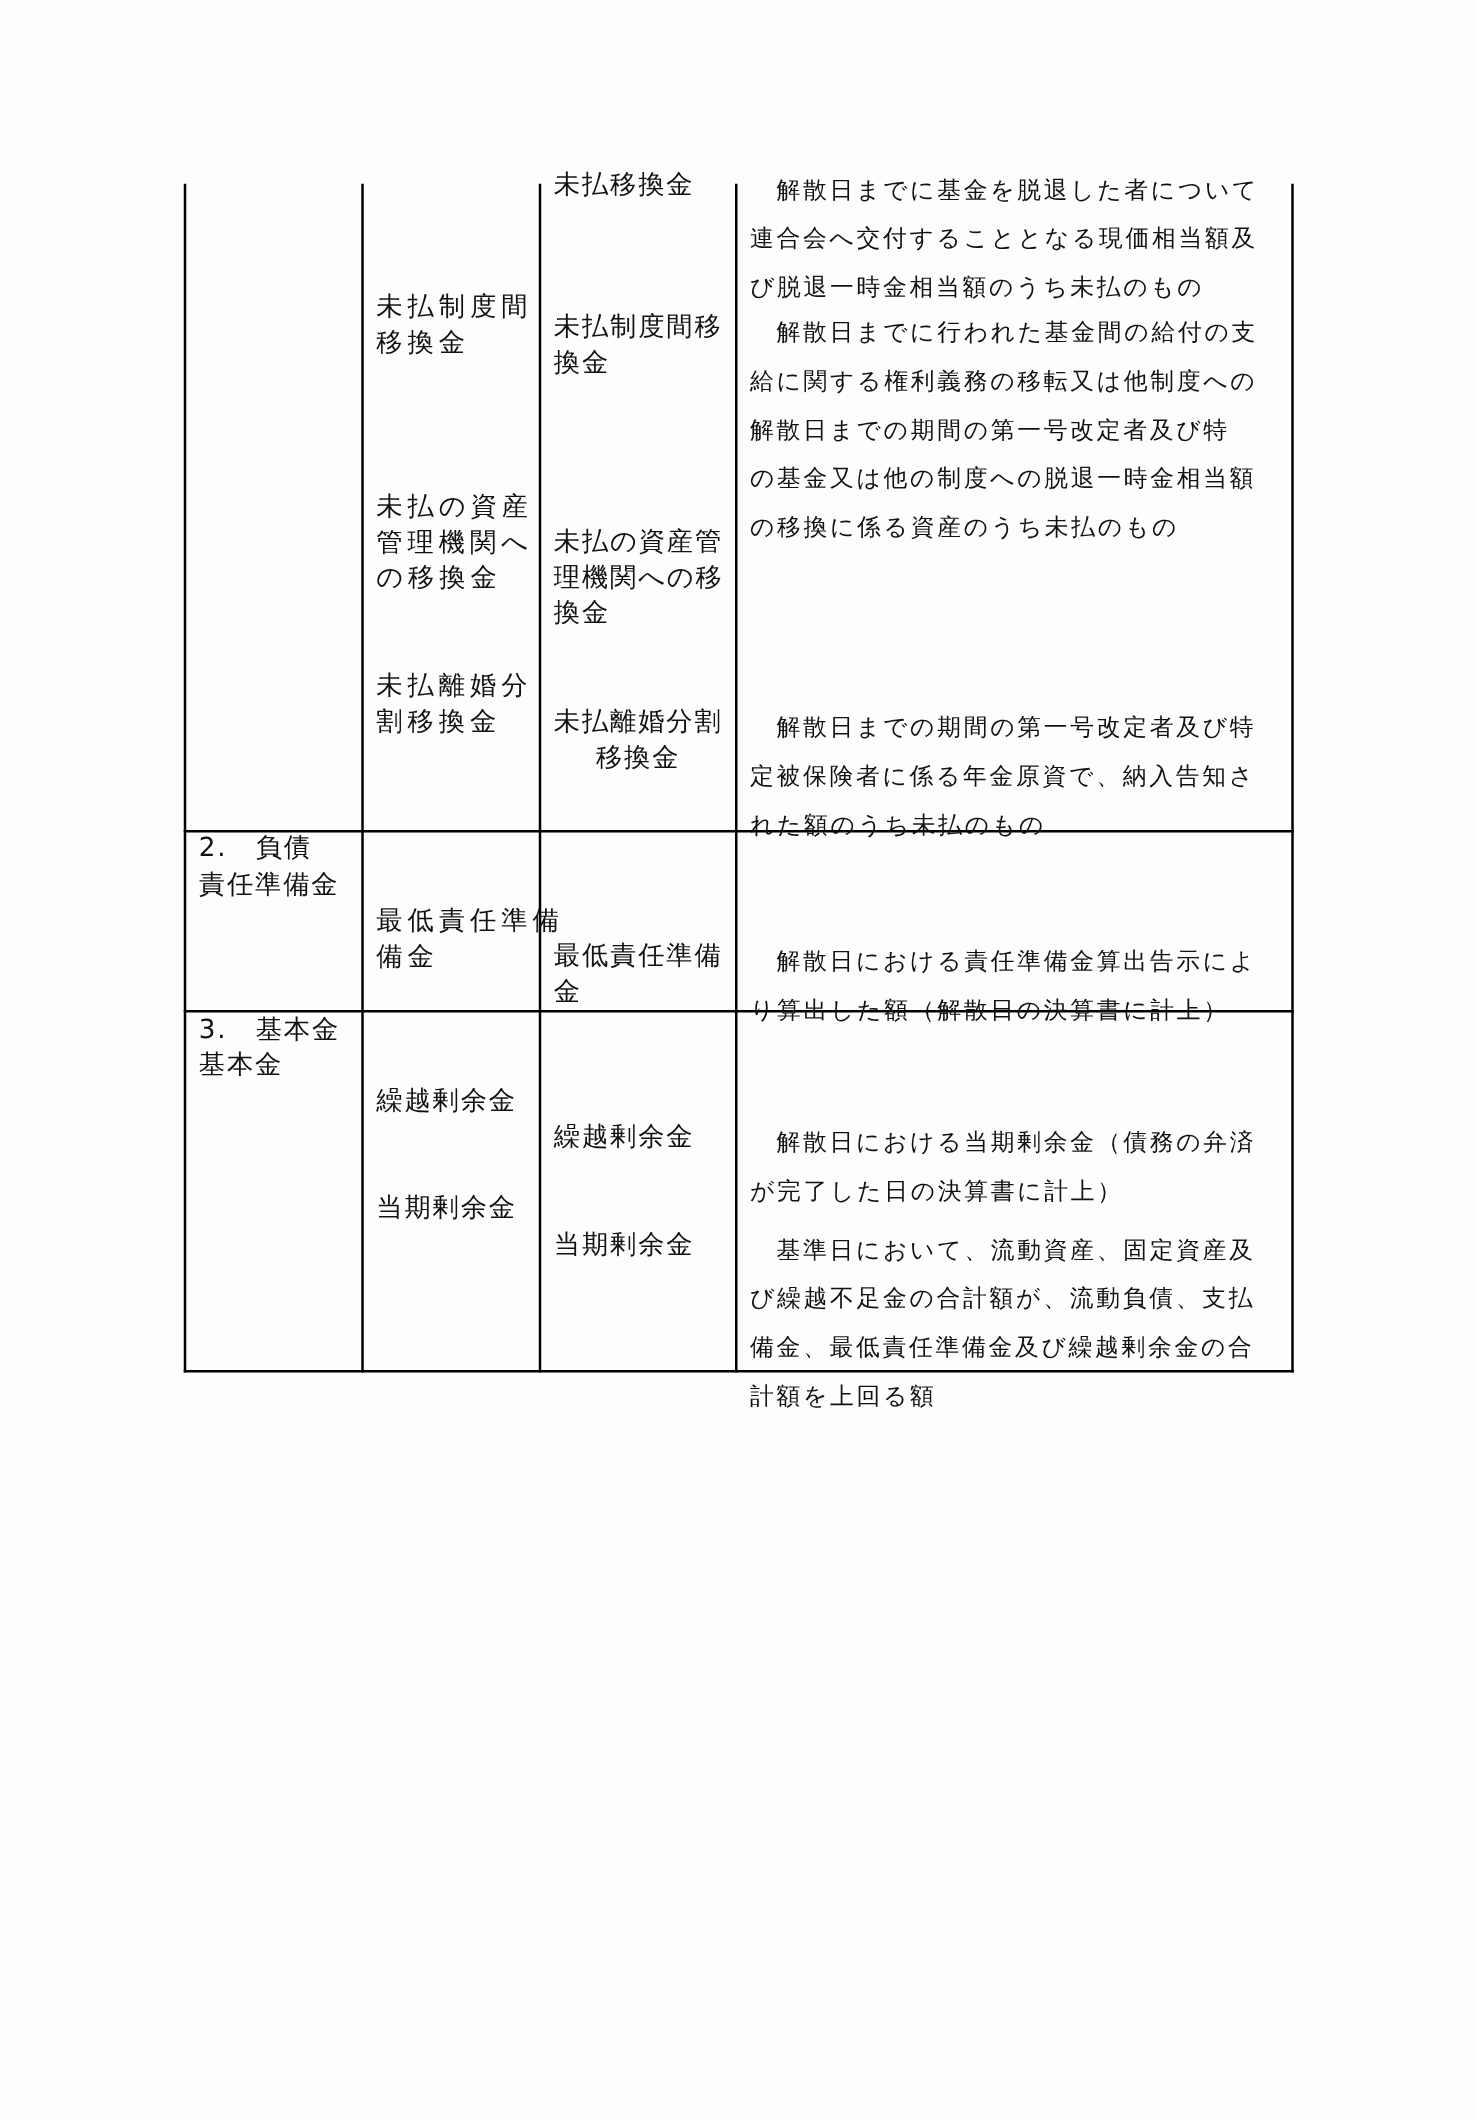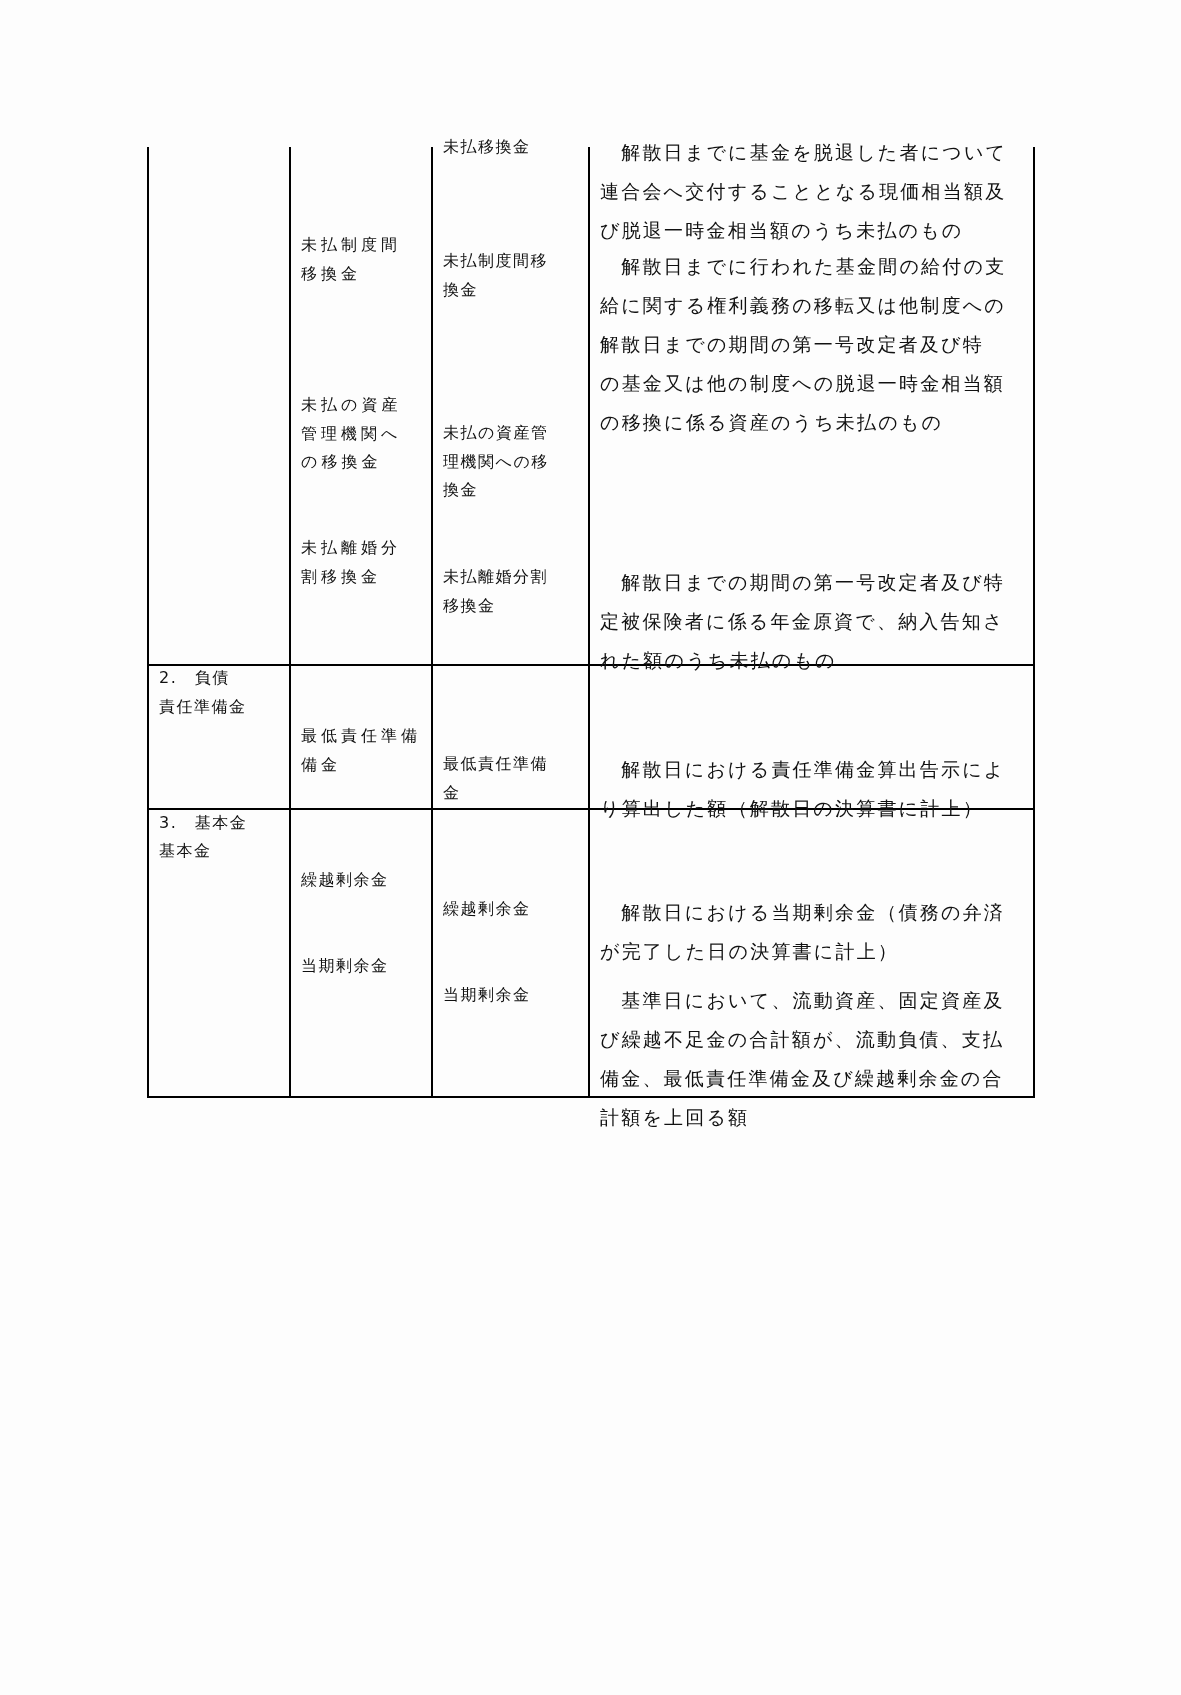--- a/index.html
+++ b/index.html
@@ -2,21 +2,21 @@
 <html><head>
   <meta charset="utf-8">
   <style>
     html, body { margin: 0; padding: 0; background: #fdfdfd; }
     body { width: 1181px; height: 1695px; position: relative; overflow: hidden;
            font-family: "DejaVu Sans", sans-serif; color: #111; }
     .page { position: absolute; left: 0; top: 0; width: 1181px; height: 1695px; }
     .tbl { position: absolute; left: 147px; top: 147px; width: 888px; height: 951px; }
     .vline { position: absolute; top: 0; width: 2px; background: #000; }
     .hline { position: absolute; height: 2px; background: #000; left: 0; }
-    .txt { position: absolute; font-size: 16px; line-height: 28.7px; white-space: pre; letter-spacing: 1.5px; }
+    .txt { position: absolute; font-size: 21px; line-height: 28.7px; white-space: pre; letter-spacing: 1.5px; }
     .desc { position: absolute; font-size: 19px; line-height: 39px; white-space: pre; letter-spacing: 2.2px; }
   </style>
 </head>
 <body>
 
 <div class="page">
   <div class="tbl">
 
     <div class="vline" style="left:0;height:951px;"></div>
     <div class="vline" style="left:142px;height:951px;"></div>
@@ -45,40 +45,40 @@
 
     <div class="txt" style="left:154px;top:244px;letter-spacing:4px;">未払の資産
 管理機関へ
 の移換金</div>
     <div class="txt" style="left:296px;top:272px;">未払の資産管
 理機関への移
 換金</div>
 
     <div class="txt" style="left:154px;top:387px;letter-spacing:4px;">未払離婚分
 割移換金</div>
-    <div class="txt" style="left:296px;top:416px;">未払離婚分割
+    <div class="txt" style="left:296px;top:416px;text-align:center;">未払離婚分割
 移換金</div>
     <div class="desc" style="left:453px;top:416px;">　解散日までの期間の第一号改定者及び特
 定被保険者に係る年金原資で、納入告知さ
 れた額のうち未払のもの</div>
 
     <div class="txt" style="left:12px;top:517px;">2.　負債</div>
     <div class="txt" style="left:12px;top:546px;">責任準備金</div>
     <div class="txt" style="left:154px;top:575px;letter-spacing:4px;">最低責任準備
 備金</div>
     <div class="txt" style="left:296px;top:603px;">最低責任準備
 金</div>
     <div class="desc" style="left:453px;top:603px;">　解散日における責任準備金算出告示によ
 り算出した額（解散日の決算書に計上）</div>
 
     <div class="txt" style="left:12px;top:662px;">3.　基本金</div>
     <div class="txt" style="left:12px;top:690px;">基本金</div>
     <div class="txt" style="left:154px;top:719px;">繰越剰余金</div>
     <div class="txt" style="left:296px;top:748px;">繰越剰余金</div>
-    <div class="desc" style="left:453px;top:748px;font-family:Liberation Mono, monospace;">　解散日における当期剰余金（債務の弁済
+    <div class="desc" style="left:453px;top:748px;">　解散日における当期剰余金（債務の弁済
 が完了した日の決算書に計上）</div>
 
     <div class="txt" style="left:154px;top:805px;">当期剰余金</div>
     <div class="txt" style="left:296px;top:834px;">当期剰余金</div>
     <div class="desc" style="left:453px;top:834px;">　基準日において、流動資産、固定資産及
 び繰越不足金の合計額が、流動負債、支払
 備金、最低責任準備金及び繰越剰余金の合
 計額を上回る額</div>
   </div>
 </div>

